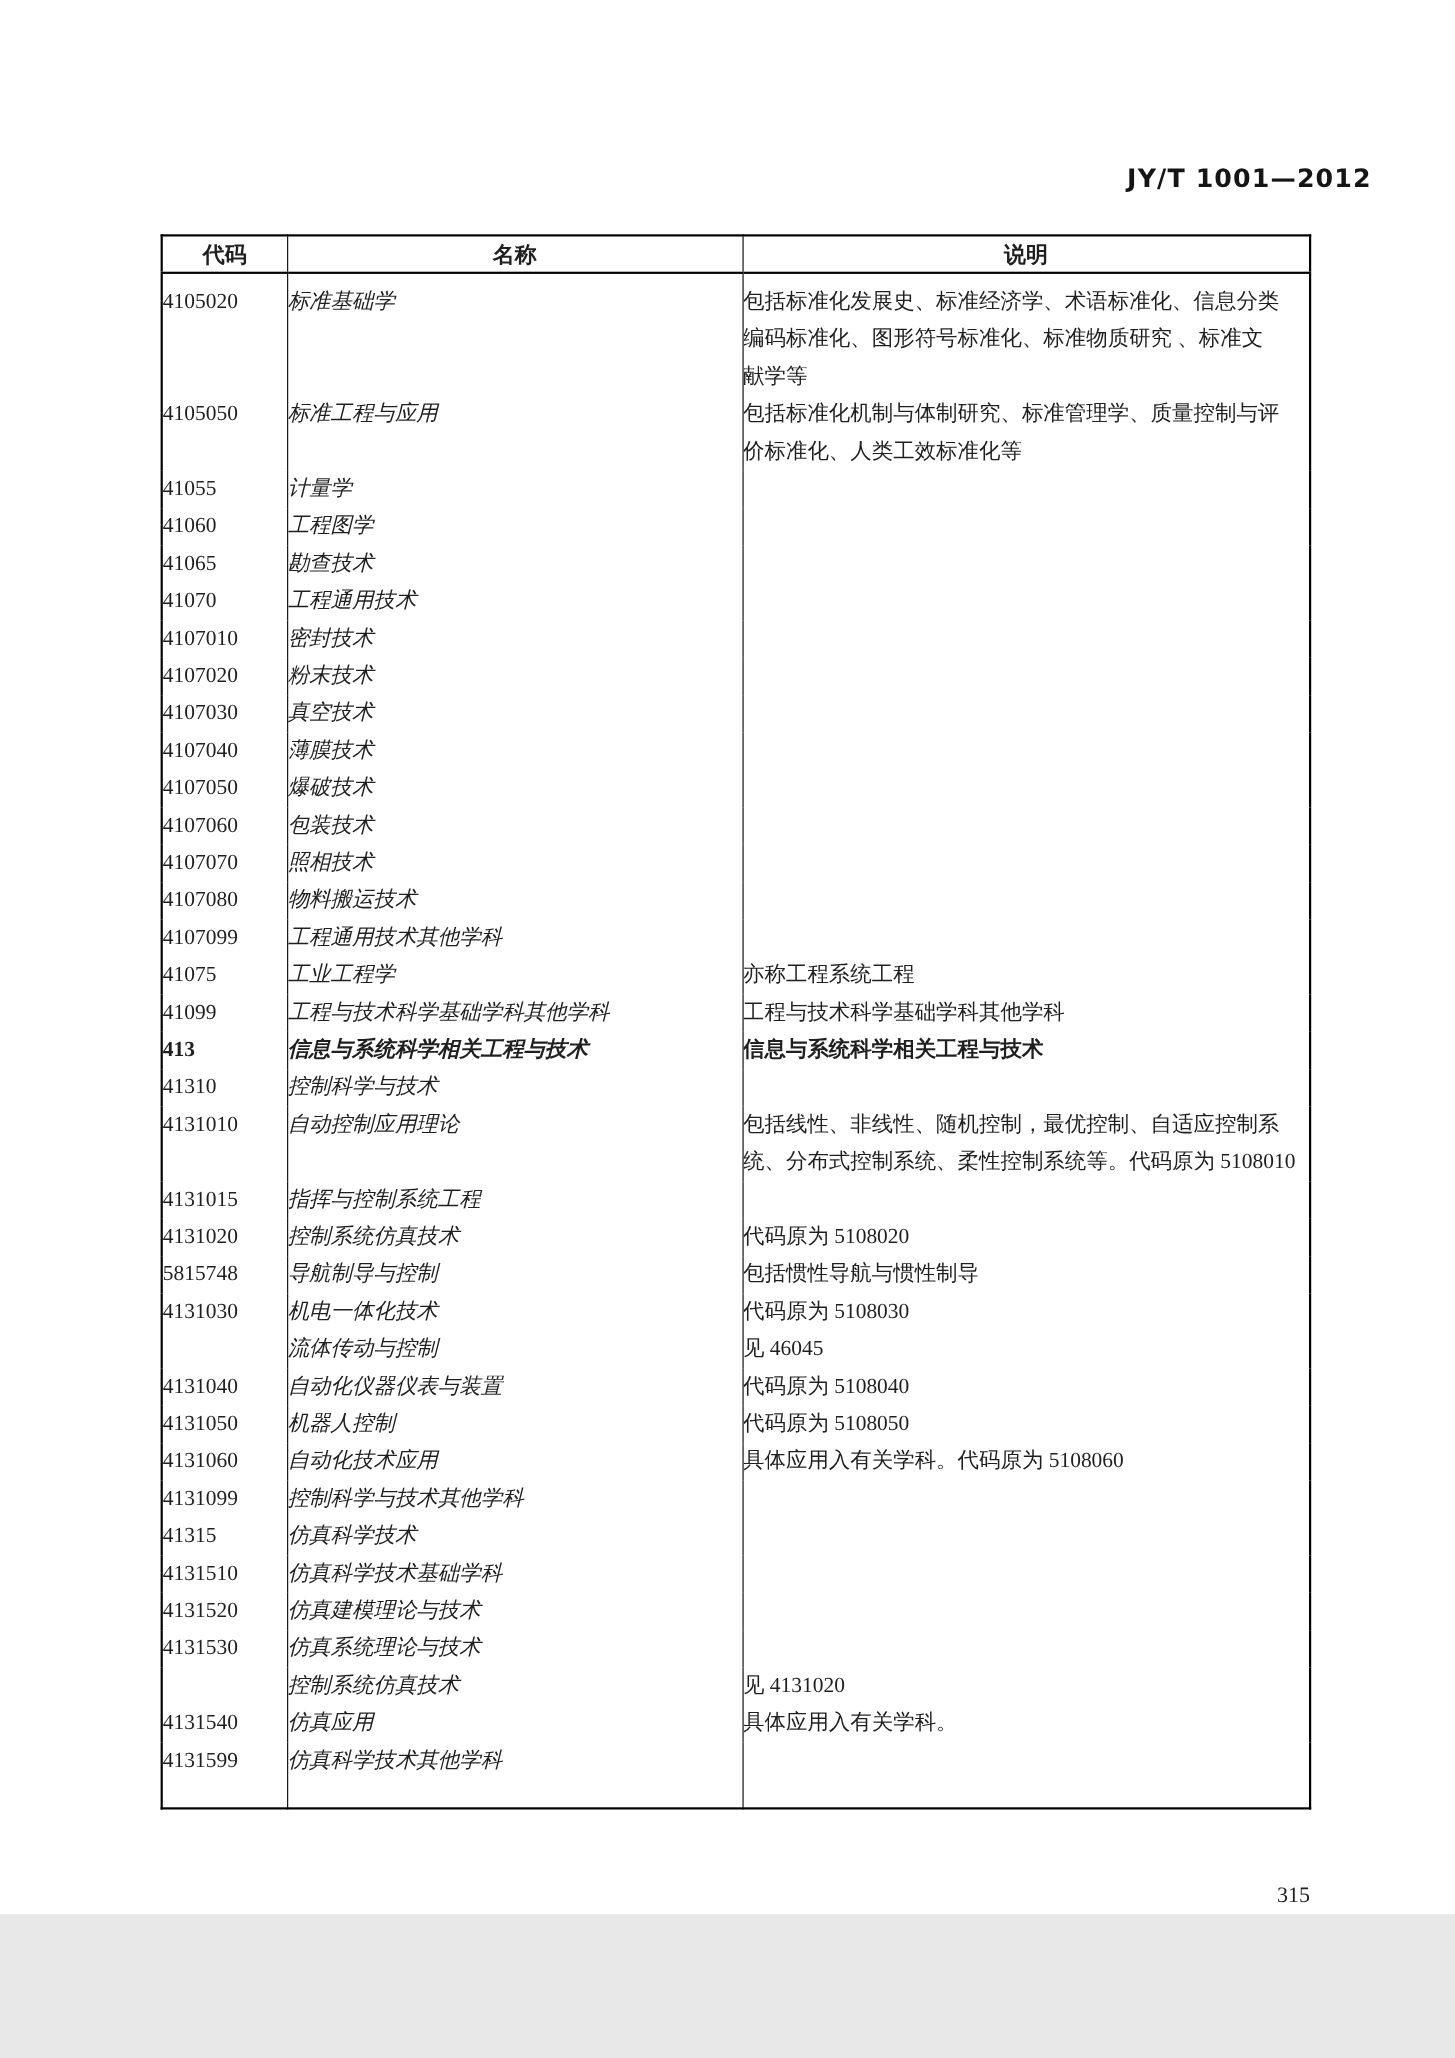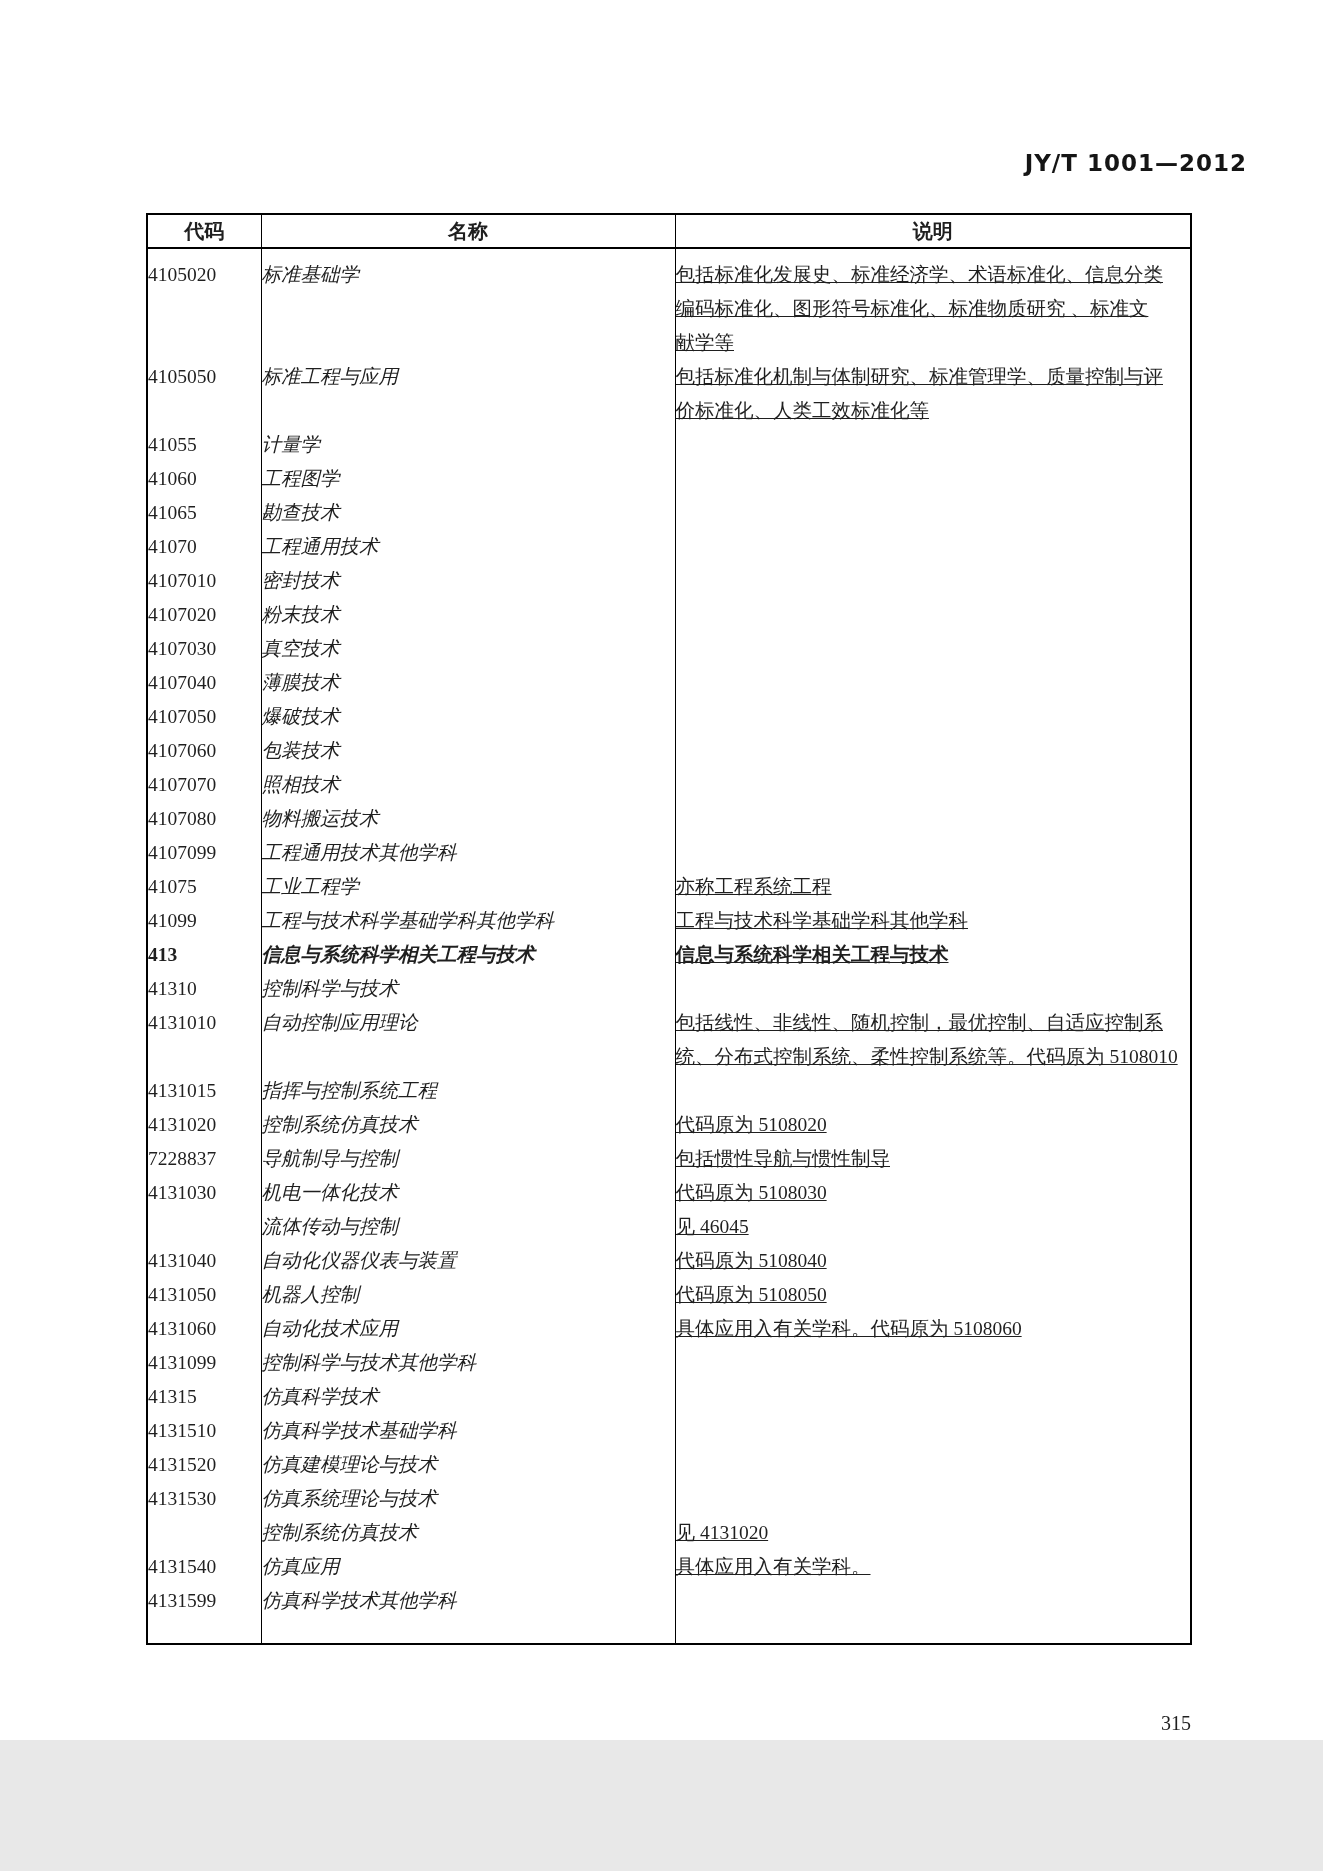--- a/index.html
+++ b/index.html
@@ -59,21 +59,20 @@
     vertical-align: top;
     padding: 0;
     overflow: hidden;
   }
   td.code-cell { padding-left: 12px; }
   td.name-cell { padding-left: 12px; font-style: italic; }
   td.desc-cell {
     padding-left: 10px;
     padding-right: 8px;
     white-space: pre-line;
-    text-decoration: underline;
   }
   tbody tr:first-child td { padding-top: 9px; }
   tbody tr:last-child td { padding-bottom: 25px; }
   tr.bold-row td { font-weight: bold; }
   .page-number {
     position: absolute;
     top: 1712px;
     right: 132px;
     font-size: 20px;
     color: #1f1f1f;
@@ -209,21 +208,21 @@
           <td class="code-cell">4131015</td>
           <td class="name-cell">指挥与控制系统工程</td>
           <td class="desc-cell"></td>
         </tr>
         <tr>
           <td class="code-cell">4131020</td>
           <td class="name-cell">控制系统仿真技术</td>
           <td class="desc-cell">代码原为 5108020</td>
         </tr>
         <tr>
-          <td class="code-cell">7228837</td>
+          <td class="code-cell">5815748</td>
           <td class="name-cell">导航制导与控制</td>
           <td class="desc-cell">包括惯性导航与惯性制导</td>
         </tr>
         <tr>
           <td class="code-cell">4131030</td>
           <td class="name-cell">机电一体化技术</td>
           <td class="desc-cell">代码原为 5108030</td>
         </tr>
         <tr>
           <td class="code-cell"></td>

